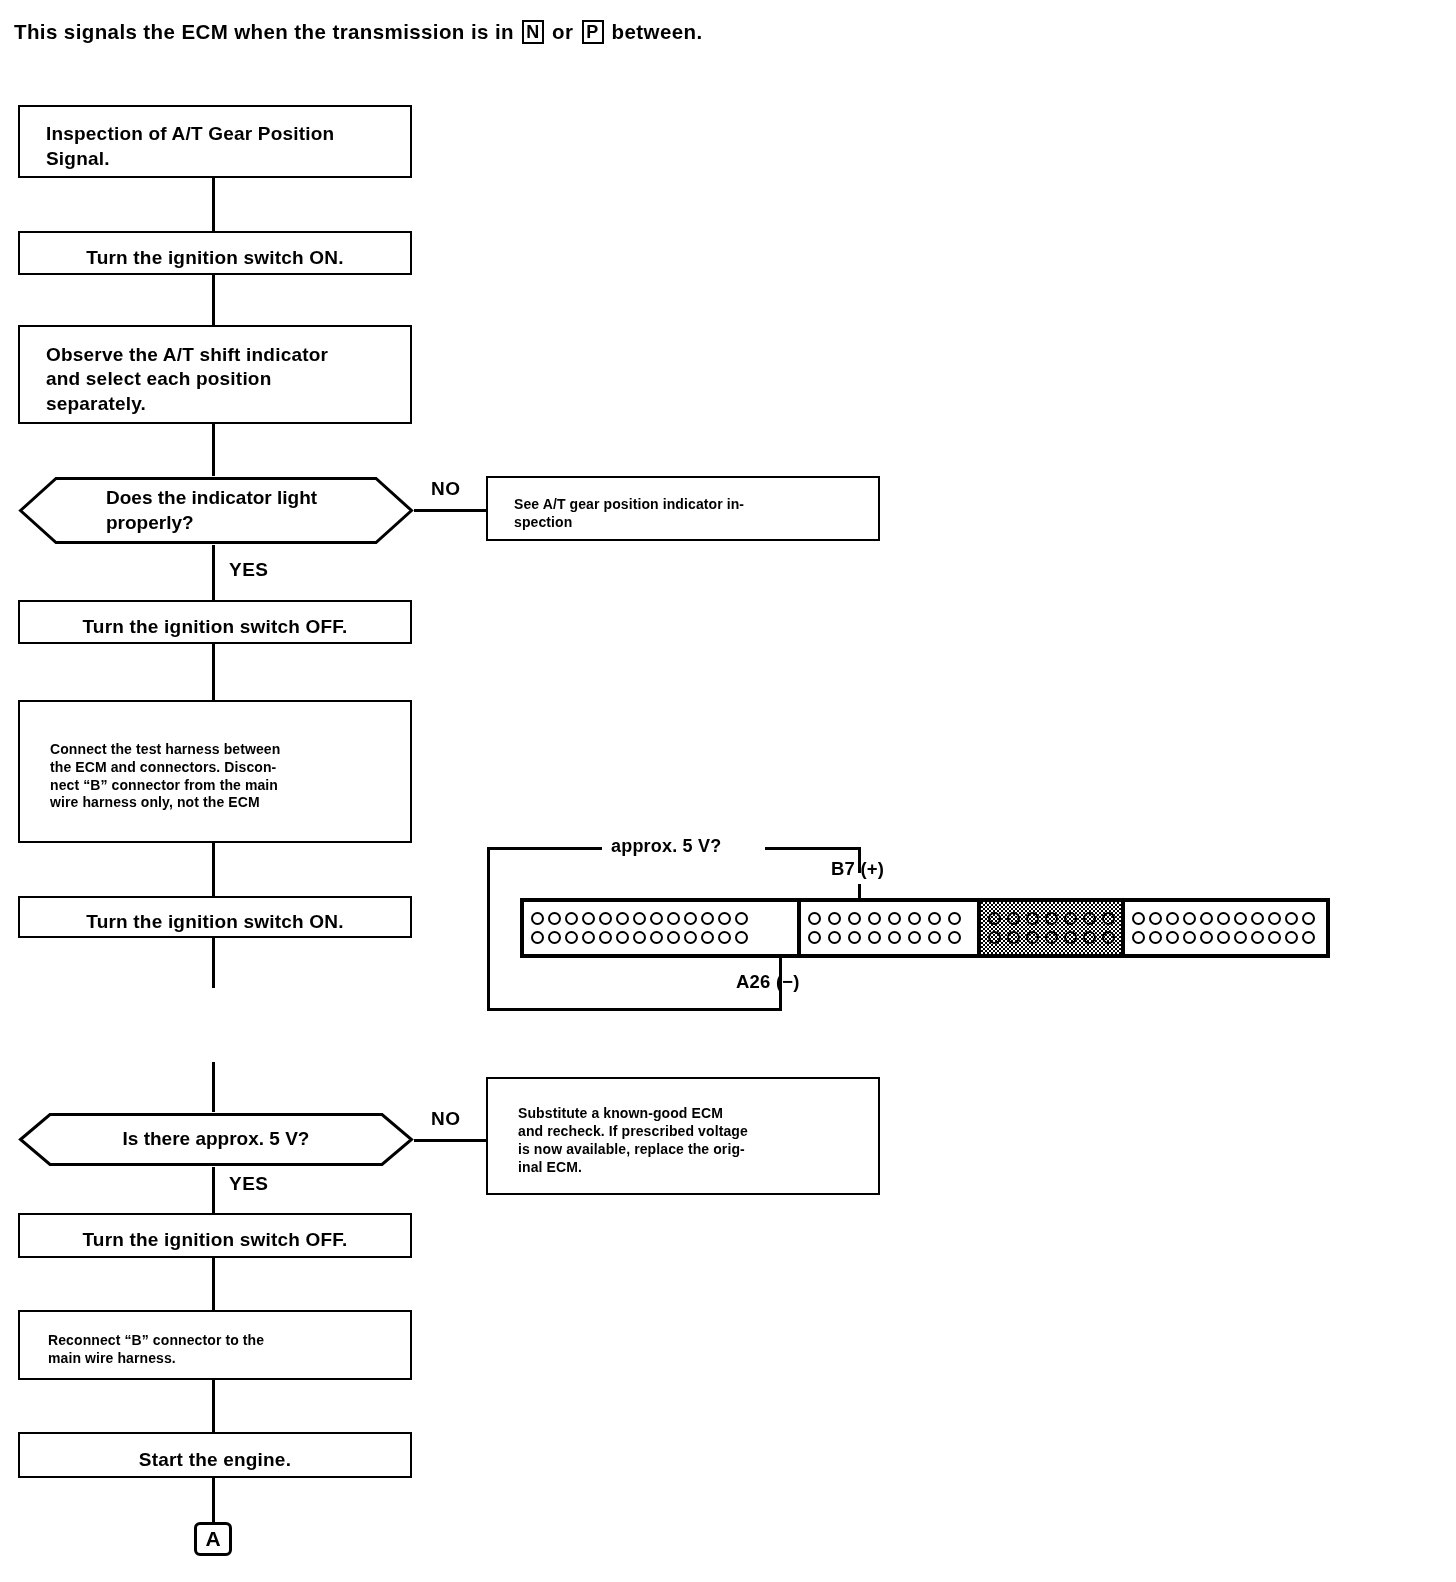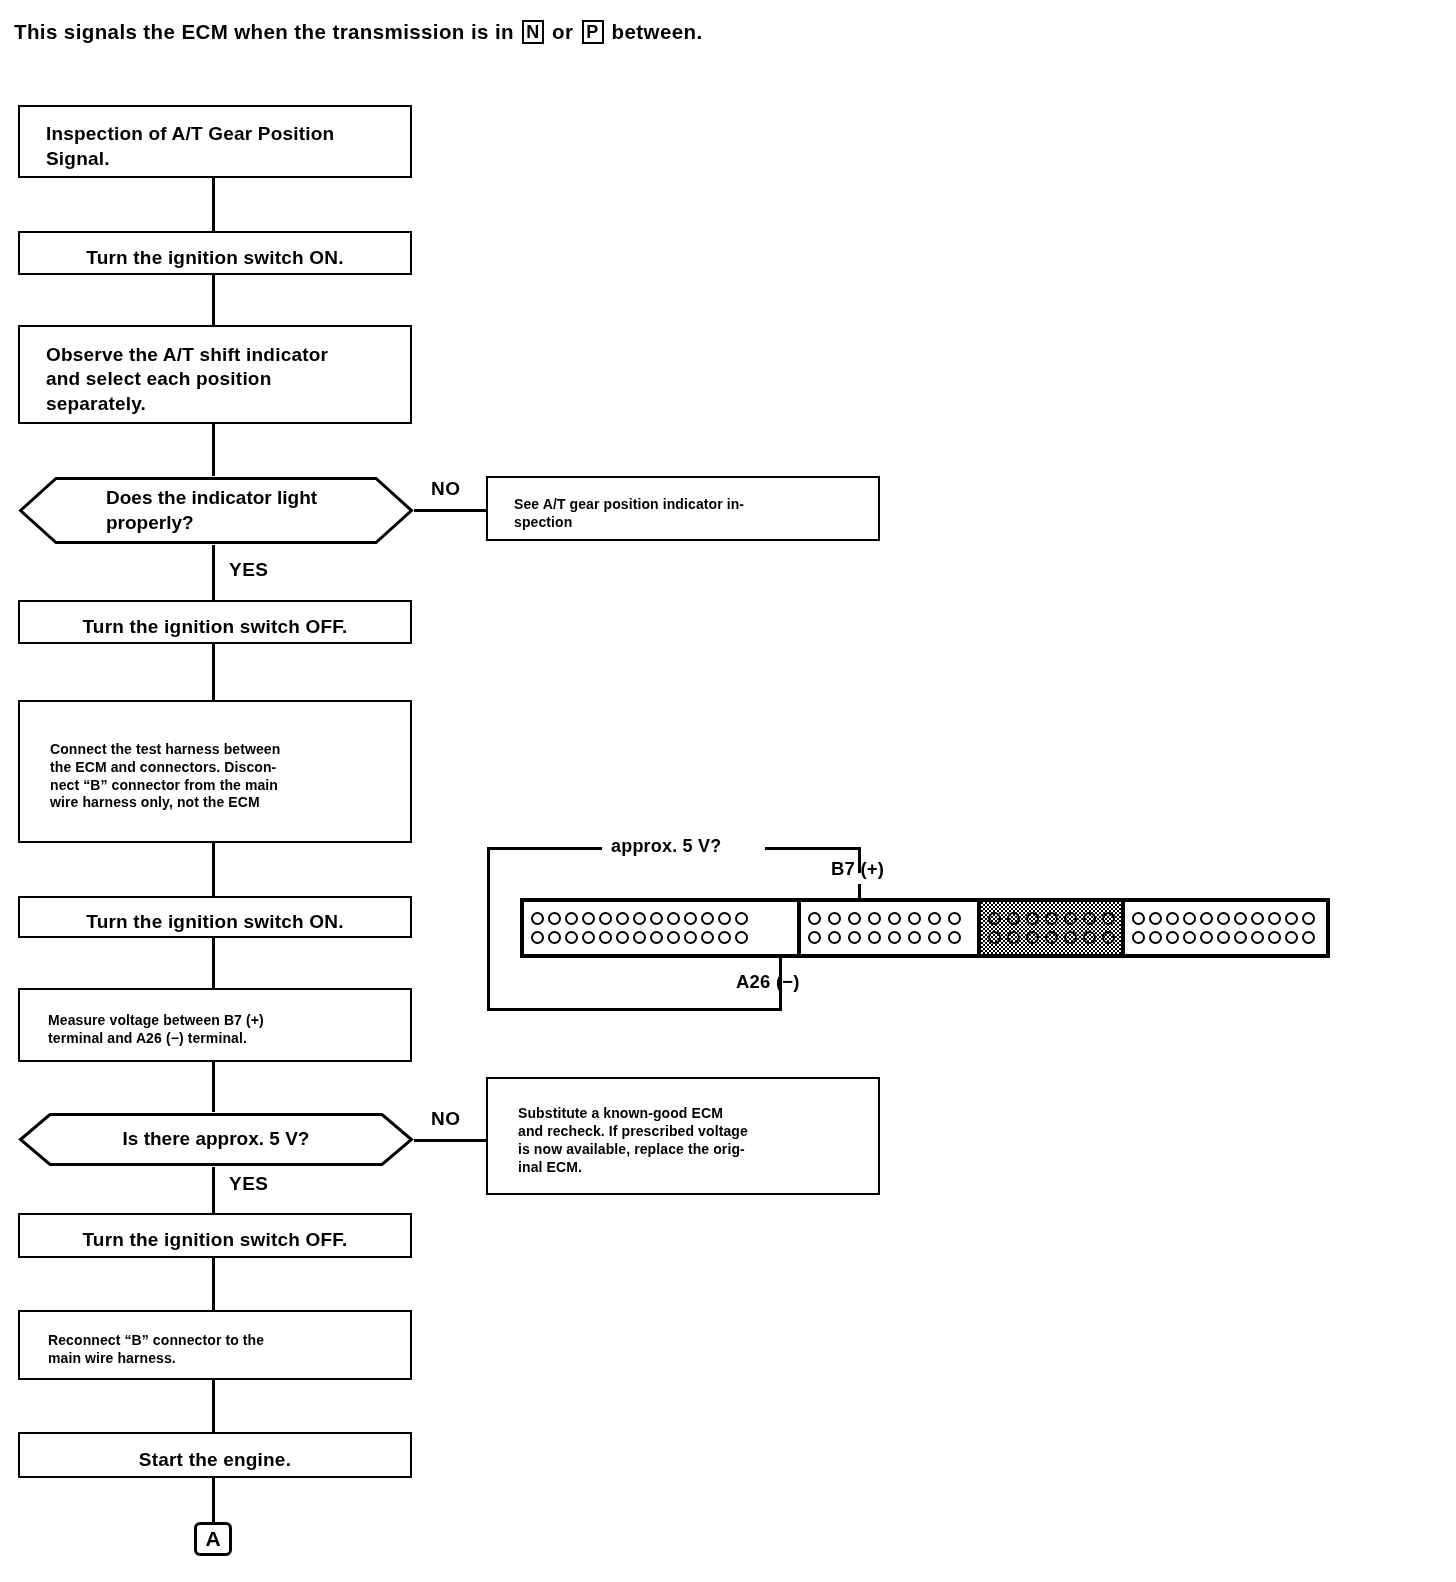--- a/index.html
+++ b/index.html
@@ -233,24 +233,20 @@
     <div class="proc-text">Connect the test harness between
 the ECM and connectors. Discon-
 nect “B” connector from the main
 wire harness only, not the ECM</div>
   </div>
 
   <div class="abs proc center" style="left:18px; top:896px; width:394px; height:42px;">
     <div class="proc-text">Turn the ignition switch ON.</div>
   </div>
 
-  <div class="abs proc cond" style="left:18px; top:988px; width:394px; height:74px; padding:5px 28px;">
-    <div class="proc-text">Measure voltage between B7 (+)
-terminal and A26 (−) terminal.</div>
-  </div>
 
   <div class="decision" style="left:18px; top:1112px; width:396px; height:55px;">
     <svg class="hex" viewBox="0 0 396 55" preserveAspectRatio="none">
       <polygon points="2.5,27.5 32,2.5 364,2.5 393.5,27.5 364,52.5 32,52.5" fill="#fff" stroke="#000" stroke-width="3" stroke-linejoin="miter"></polygon>
     </svg>
     <div class="hex-label">Is there approx. 5 V?</div>
   </div>
 
   <div class="abs hline" style="left:414px; top:1139px; width:72px;"></div>
   <div class="abs branch-label" style="left:431px; top:1108px;">NO</div>

